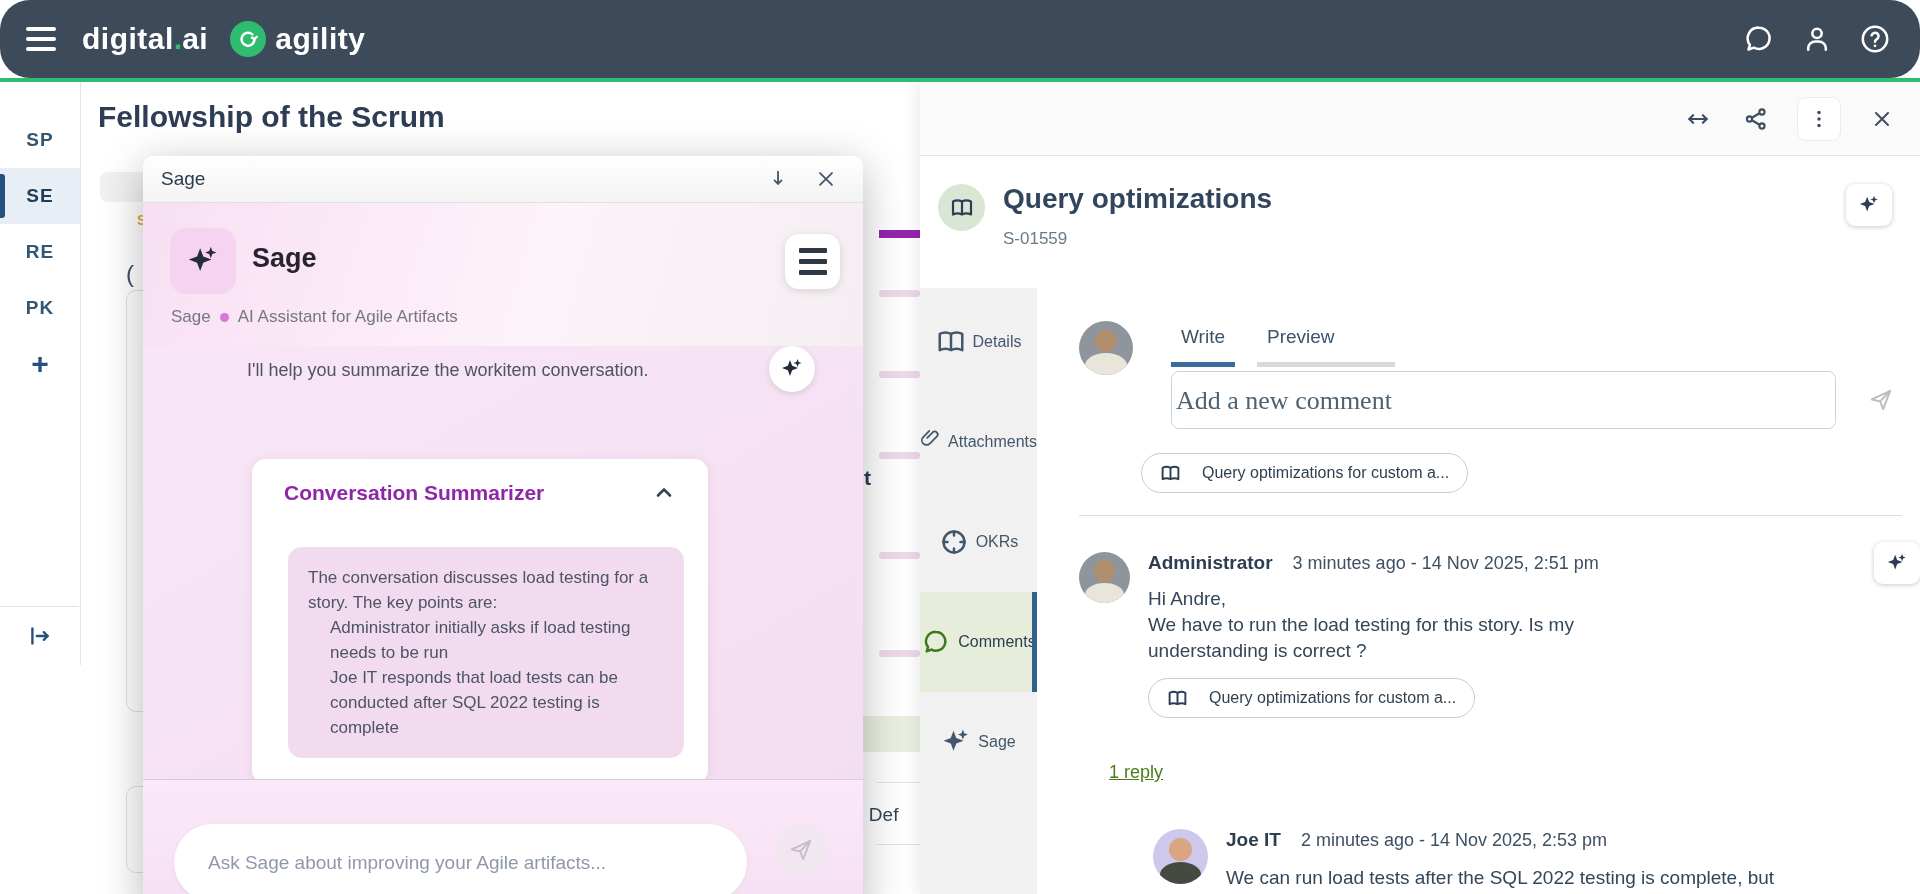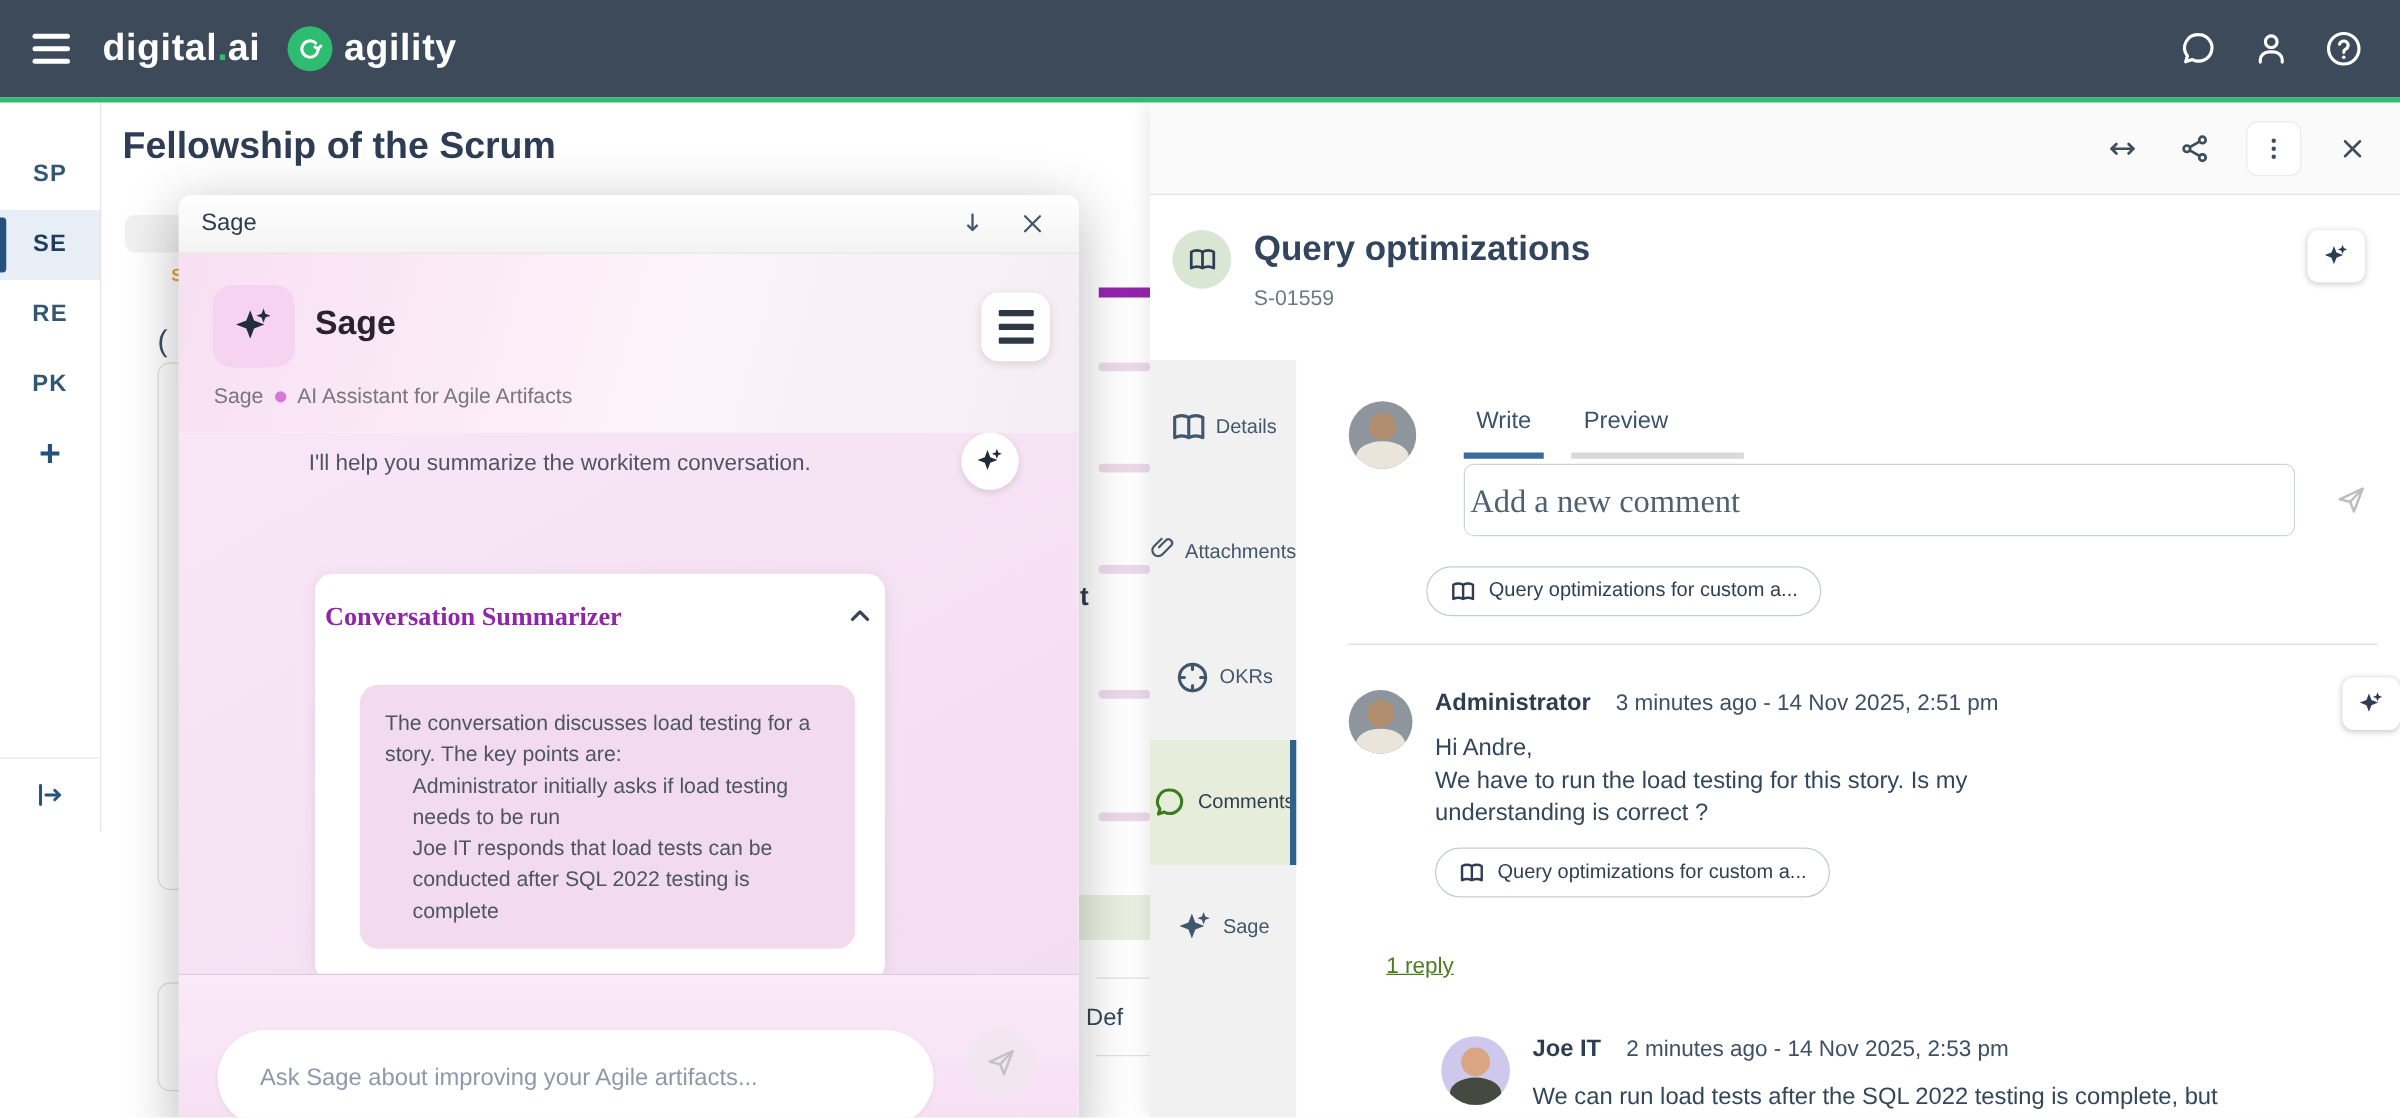--- a/index.html
+++ b/index.html
@@ -4,21 +4,21 @@
 <style>
   html,body{margin:0;padding:0;}
   body{
     width:1920px;height:894px;overflow:hidden;position:relative;
     font-family:"Liberation Sans", sans-serif;background:#ffffff;
     -webkit-font-smoothing:antialiased;
   }
   svg{display:block;}
 
   
-  .navbar{position:absolute;left:0;top:0;width:1920px;height:78px;background:#3c4a5a;display:flex;align-items:center;z-index:20;}
+  .navbar{position:absolute;left:0;top:0;width:1920px;height:78px;background:#3c4a5a;display:flex;align-items:center;z-index:20;border-radius:30px;}
   .nav-hamburger{margin-left:26px;width:30px;height:24px;display:flex;flex-direction:column;justify-content:space-between;cursor:pointer;}
   .nav-hamburger span{display:block;height:4px;border-radius:2px;background:#ffffff;}
   .brand{display:flex;align-items:baseline;margin-left:26px;}
   .brand-primary{color:#ffffff;font-size:30px;font-weight:bold;letter-spacing:.5px;}
   .brand-dot{color:#2ebd70;font-weight:bold;font-size:30px;}
   .agility{display:flex;align-items:center;margin-left:22px;}
   .agility-mark{width:36px;height:36px;border-radius:50%;background:#2ebd70;display:flex;align-items:center;justify-content:center;}
   .agility-name{color:#ffffff;font-size:30px;font-weight:bold;margin-left:9px;letter-spacing:.5px;}
   .nav-icons{margin-left:auto;margin-right:28px;display:flex;align-items:center;gap:24px;}
   .nav-icon-btn{width:34px;height:34px;color:#ffffff;cursor:pointer;}
@@ -87,21 +87,21 @@
   .av-51{width:51px;height:51px;}
   .av-55{width:55px;height:55px;}
   .wtabs{display:flex;margin-top:5px;}
   .wtab{font-size:19px;color:#3c536b;padding:0 10px 14px 10px;border-bottom:5px solid transparent;cursor:pointer;}
   .wtab.active{border-bottom-color:#3a6b9b;}
   .wtab.inactive{border-bottom-color:#d9d9d9;padding-right:60px;margin-left:22px;}
   .comment-inputrow{display:flex;align-items:center;margin-top:4px;}
   .comment-box{width:665px;height:58px;border:1px solid #cdd2d8;border-radius:8px;box-sizing:border-box;font-family:Liberation Serif, serif;font-size:26px;color:#33465a;padding:14px 4px;resize:none;outline:none;background:#fff;}
   .comment-box::placeholder{color:#4f6272;opacity:1;}
   .send-icon{margin-left:32px;color:#b9bec3;width:26px;height:26px;cursor:pointer;}
-  .chip{display:inline-flex;align-items:center;gap:10px;height:38px;border:1px solid #c6ccd3;border-radius:20px;background:#fff;padding:0 18px;color:#2e3f50;font-size:16px;cursor:pointer;}
+  .chip{display:inline-flex;align-items:center;gap:21px;height:38px;border:1px solid #c6ccd3;border-radius:20px;background:#fff;padding:0 18px;color:#2e3f50;font-size:16px;cursor:pointer;}
   .chip .chip-icon{width:21px;height:21px;color:#2e3d54;}
   .chips-row{margin-top:24px;margin-left:-30px;}
   .content-divider{margin-top:22px;margin-right:18px;border-top:1px solid #dcdcdc;}
 
   
   .comment{display:flex;margin-top:36px;}
   .comment.reply{margin-left:74px;margin-top:46px;}
   .comment-body{margin-left:18px;width:530px;}
   .comment-head{display:flex;align-items:baseline;gap:20px;}
   .c-name{font-size:19px;font-weight:bold;color:#2c3e50;}
@@ -121,21 +121,21 @@
   .dlg-tile{position:absolute;left:27px;top:25px;width:66px;height:66px;border-radius:16px;background:#f6d4f1;display:flex;align-items:center;justify-content:center;color:#252c3e;}
   .dlg-h-title{position:absolute;left:109px;top:40px;font-size:27px;font-weight:bold;color:#29222f;}
   .dlg-sub{position:absolute;left:28px;top:104px;font-size:17px;color:#77777f;display:flex;align-items:center;gap:9px;}
   .dlg-sub .subdot{width:9px;height:9px;border-radius:50%;background:#d877d8;}
   .dlg-menu-btn{position:absolute;right:23px;top:31px;width:55px;height:55px;background:#ffffff;border-radius:14px;box-shadow:0 2px 8px rgba(0,0,0,.12);display:flex;flex-direction:column;align-items:center;justify-content:center;gap:6px;cursor:pointer;}
   .dlg-menu-btn span{width:28px;height:5px;background:#2e3744;border-radius:1px;}
   .dlg-chat{flex:1;background:linear-gradient(150deg,#f8e6f6,#f3def1);position:relative;padding:0;overflow:hidden;}
   .chat-msg{position:absolute;left:104px;top:14px;font-size:18px;color:#4d5565;}
   .chat-sparkle-av{position:absolute;right:48px;top:0px;width:46px;height:46px;border-radius:50%;background:#ffffff;box-shadow:0 2px 6px rgba(0,0,0,.12);display:flex;align-items:center;justify-content:center;color:#232a3c;}
   .sum-card{position:absolute;left:109px;top:113px;width:456px;background:#ffffff;border-radius:14px;box-shadow:0 2px 10px rgba(160,120,160,.18);padding:22px 0 26px 0;}
-  .sum-head{display:flex;align-items:flex-start;padding:0 8px;font-family:Liberation Serif, serif;}
+  .sum-head{display:flex;align-items:flex-start;padding:0 32px;}
   .sum-title{font-size:21px;font-weight:bold;color:#8f26a8;}
   .sum-chevron{margin-left:auto;width:24px;height:24px;color:#3a4454;cursor:pointer;}
   .sum-box{margin:42px 24px 0 36px;background:#f2dbef;border-radius:14px;padding:18px 20px;font-size:17px;color:#4c5564;line-height:25px;}
   .sum-point{padding-left:22px;}
   .dlg-inputbar{height:136px;flex:0 0 auto;background:linear-gradient(#fae9f8,#f5dff3);border-top:1px solid #ddc9da;position:relative;}
   .ask-input{position:absolute;left:31px;top:44px;width:573px;height:77px;border:none;border-radius:40px;background:#ffffff;box-shadow:0 1px 4px rgba(0,0,0,.06);font-family:"Liberation Sans",sans-serif;font-size:19px;color:#4d5565;padding:0 34px;box-sizing:border-box;outline:none;}
   .ask-input::placeholder{color:#8f98ab;opacity:1;}
   .dlg-send{position:absolute;left:631px;top:43px;width:54px;height:54px;border-radius:50%;background:#f2e7f0;display:flex;align-items:center;justify-content:center;color:#c4bfcb;cursor:pointer;}
 </style>
 </head>

